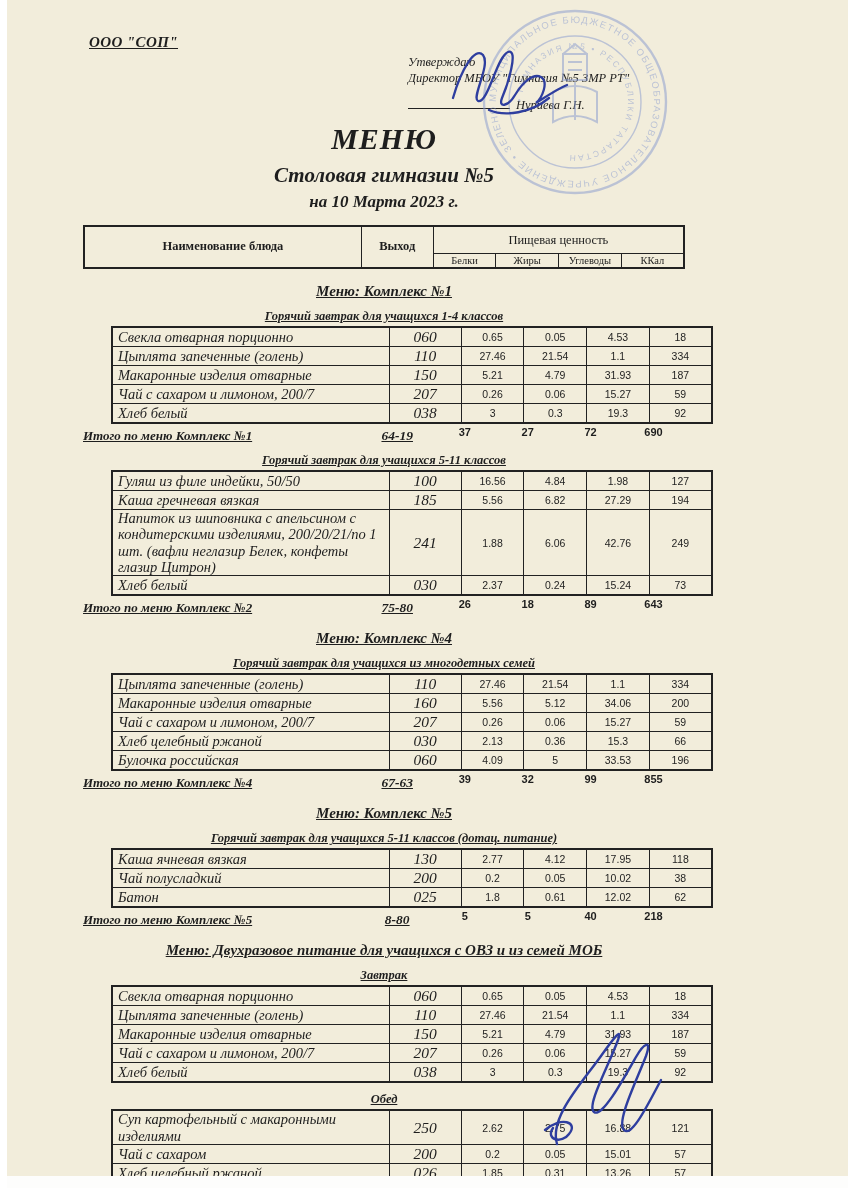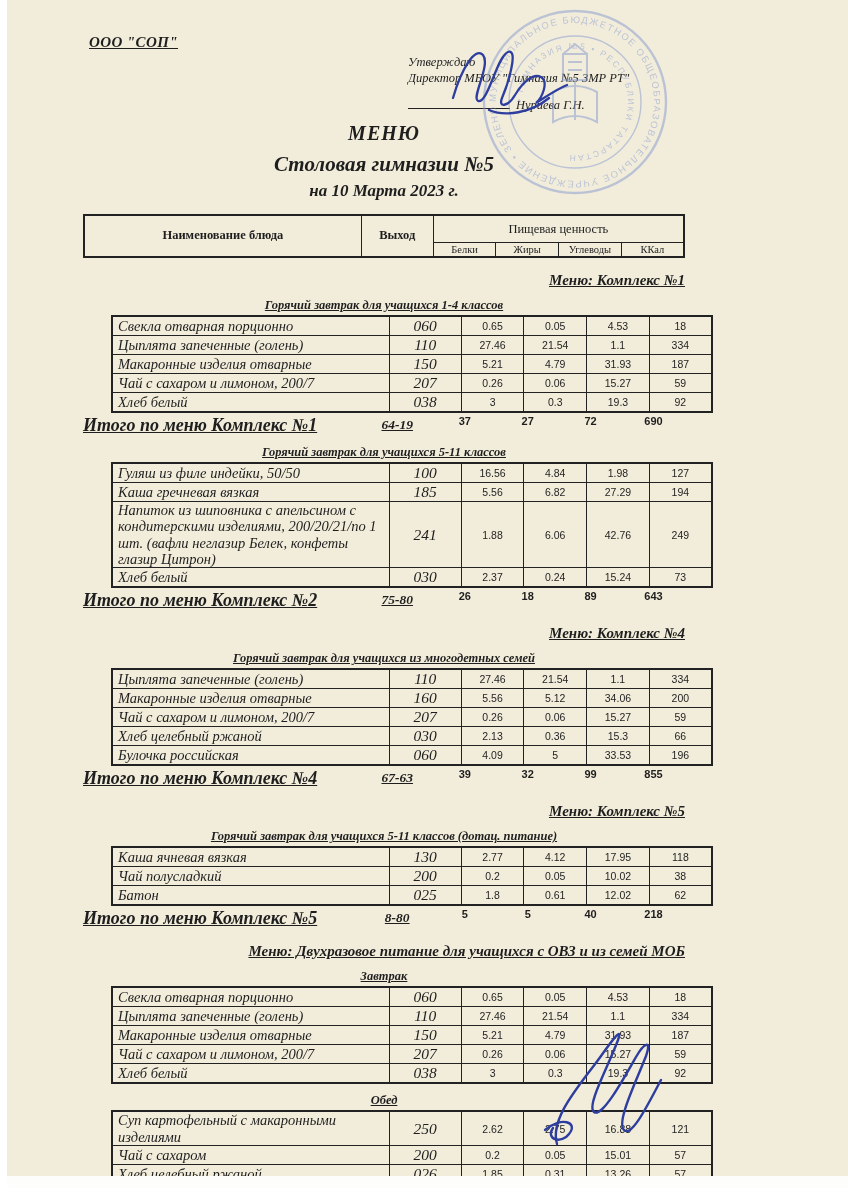--- a/index.html
+++ b/index.html
@@ -11,51 +11,51 @@
   .doc { width:602px; margin-left:76px; padding-top:34px; position:relative; }
 
   
   .org { margin-left:6px; font-size:15px; font-weight:bold; font-style:italic;
          text-decoration:underline; letter-spacing:.4px; }
   .approve { margin-left:325px; margin-top:4px; font-style:italic;
              font-size:12.5px; line-height:1.25; }
   .sign-row { margin-top:12px; white-space:nowrap; }
   .sign-line { display:inline-block; width:102px; border-bottom:1.4px solid #222;
                height:10px; margin-right:6px; }
-  .title { text-align:center; font-size:20px; font-weight:bold; font-style:italic;
+  .title { text-align:center; font-size:30px; font-weight:bold; font-style:italic;
            margin-top:8px; letter-spacing:1px; }
   .subtitle { text-align:center; font-size:21px; font-weight:bold; font-style:italic;
               margin-top:7px; }
   .dateline { text-align:center; font-size:17px; font-weight:bold; font-style:italic;
               margin-top:4px; }
 
   
   table { border-collapse:collapse; width:100%; table-layout:fixed;border-radius:7px; }
   col.c-name{width:46.2%;} col.c-out{width:12%;}
   col.c-n{width:10.45%;}
   .header-table { margin-top:13px; border:2px solid #222; }
   .header-table td { border:1.5px solid #222; text-align:center; vertical-align:middle; }
   .h-dish,.h-out { font-weight:bold; font-size:12.5px; }
   .h-nutr { font-weight:normal; font-size:12.5px; height:28px; }
   .h-sub { font-size:10.5px; height:14px; }
 
-  .section-title { text-align:right; font-weight:bold; font-style:italic;
+  .section-title { text-align:center; font-weight:bold; font-style:italic;
                    font-size:15px; margin-top:14px; }
   .section-title span, .table-caption span { text-decoration:underline; }
   .table-caption { text-align:center; font-weight:bold; font-style:italic;
                    font-size:12.5px; margin-top:9px; margin-bottom:2px; }
   .menu-table { border:2px solid #222;margin-left:28px; }
   .menu-table td { border:1.5px solid #222; vertical-align:middle; padding:0 5px; height:17.5px; }
   td.name { font-style:italic; font-size:14.5px; line-height:1.13; }
   td.out  { font-style:italic; font-size:15.5px; text-align:center; }
   td.val  { font-family:"Liberation Sans", sans-serif; font-size:10.5px; text-align:center; }
 
   .total-table { margin-top:1px; }
   .total-table td { padding:1px 0 0 0; height:15px; vertical-align:top; }
-  .total-label span { font-weight:bold; font-style:italic; font-size:18px;
+  .total-label span { font-weight:bold; font-style:italic; font-size:13px;
                       text-decoration:underline; white-space:nowrap; }
   .total-out { text-align:center; }
   .total-out span { font-weight:bold; font-style:italic; font-size:13.5px;
                     text-decoration:underline; }
   .total-val { text-align:center; font-family:"Liberation Sans", sans-serif;
                font-weight:bold; font-size:11px; }
 
   
   .stamp { position:absolute; left:468px; top:2px; opacity:.5; pointer-events:none; }
   .sig-svg { position:absolute; pointer-events:none; }

